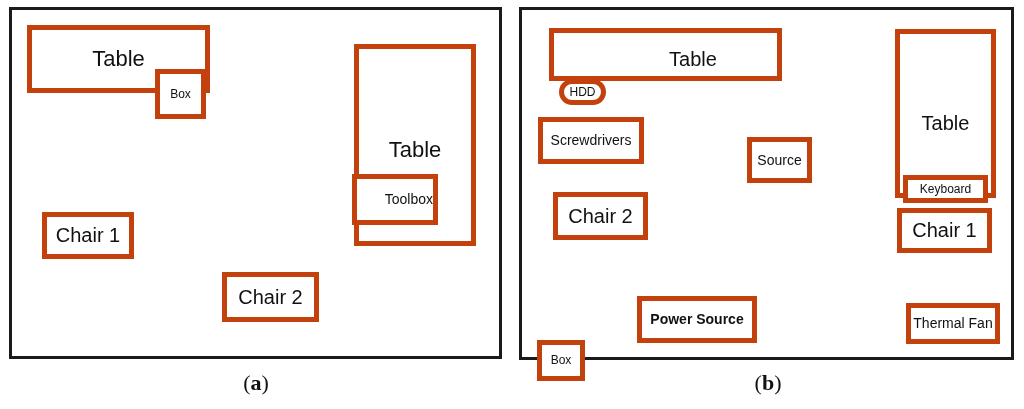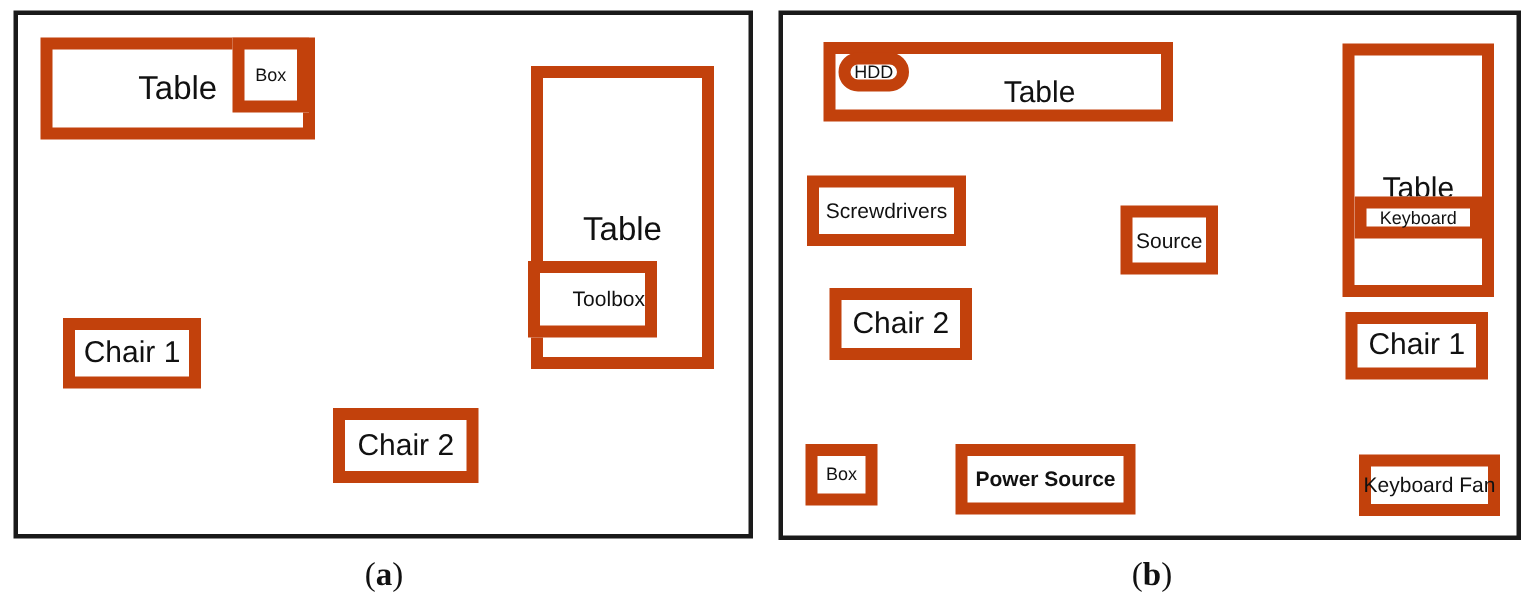--- a/index.html
+++ b/index.html
@@ -30,21 +30,21 @@
     border: 3px solid #1a1a1a;
     background: #ffffff;
   }
   #panel-a { left: 9px;  top: 7px; width: 493px; height: 352px; }
   #panel-b { left: 519px; top: 7px; width: 495px; height: 353px; }
 
   
   .obj {
     position: absolute;
     box-sizing: border-box;
-    border: 8px solid #c2410c;
+    border: 5px solid #c2410c;
     background: #ffffff;
     display: flex;
     align-items: center;
     justify-content: center;
     text-align: center;
     line-height: 1.05;
     white-space: nowrap;
   }
   .obj.top-label {
     align-items: flex-start;
@@ -56,21 +56,21 @@
     white-space: nowrap;
     text-align: center;
     line-height: 1;
     pointer-events: none;
   }
 
   
   .t-lg   { font-size: 22px; }
   .t-md   { font-size: 20px; }
   .t-sm   { font-size: 14px; }
-  .t-xs   { font-size: 12px; }
+  .t-xs   { font-size: 12px; margin-top: 44px; }
 
   
   .caption {
     position: absolute;
     font-family: "Liberation Serif", serif;
     font-size: 22px;
     text-align: center;
     color: #111111;
     line-height: 1;
   }
@@ -143,21 +143,21 @@
       <span>Chair 1</span>
     </div>
 
     <div class="obj t-xs" style="left: 15px; top: 286px; width: 48px; height: 41px;">
       <span>Box</span>
     </div>
     <div class="obj t-sm" style="left: 115px; top: 286px; width: 120px; height: 47px; font-weight: bold;">
       <span>Power Source</span>
     </div>
     <div class="obj t-sm" style="left: 384px; top: 293px; width: 94px; height: 41px;">
-      <span>Keyboard Fan</span>
+      <span>Thermal Fan</span>
     </div>
   </div>
 
   <div class="caption" id="caption-a">
     <span class="paren">(</span><span class="letter">a</span><span class="paren">)</span>
   </div>
   <div class="caption" id="caption-b">
     <span class="paren">(</span><span class="letter">b</span><span class="paren">)</span>
   </div>
 

